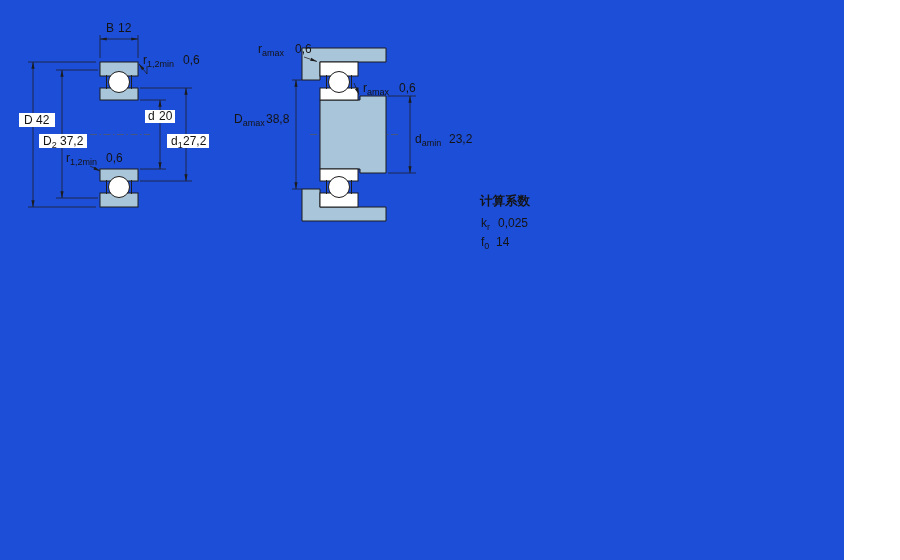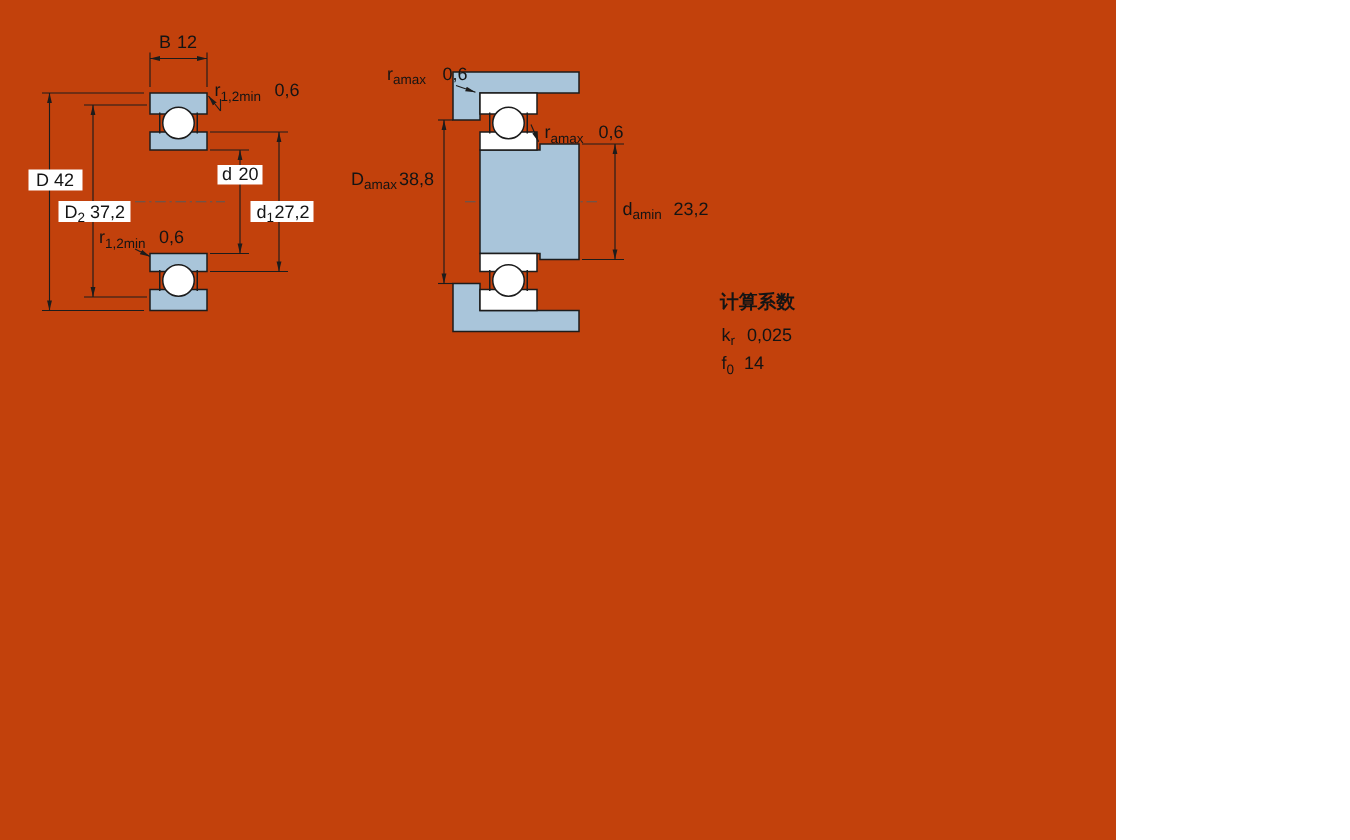--- a/index.html
+++ b/index.html
@@ -1,17 +1,17 @@
 <!DOCTYPE html>
 <html><head>
 <meta charset="utf-8">
 <title>Bearing dimension drawing</title>
 <style>
   html,body { margin:0; padding:0; background:#ffffff; }
-  .stage { position:relative; width:744px; height:560px; background:#c2410c; overflow:hidden; }
+  .stage { position:relative; width:844px; height:560px; background:#1d4ed8; overflow:hidden; }
   svg { position:absolute; left:0; top:0; }
   svg text { font-family:"Liberation Sans","DejaVu Sans",sans-serif; font-size:12px; fill:#141414; }
   .sub  { font-size:9px; }
   .ttl  { font-weight:bold; font-size:12.5px; }
   .part { stroke:#1c1c1c; stroke-width:1; }           
   .white{ fill:#ffffff; stroke:#1c1c1c; stroke-width:1; }
   .ln   { stroke:#1c1c1c; stroke-width:1; fill:none; }
   .ext  { stroke:#1c1c1c; stroke-width:0.75; fill:none; }
   .dim  { stroke:#1c1c1c; stroke-width:0.75; fill:none;
           marker-start:url(#arr); marker-end:url(#arr); }

